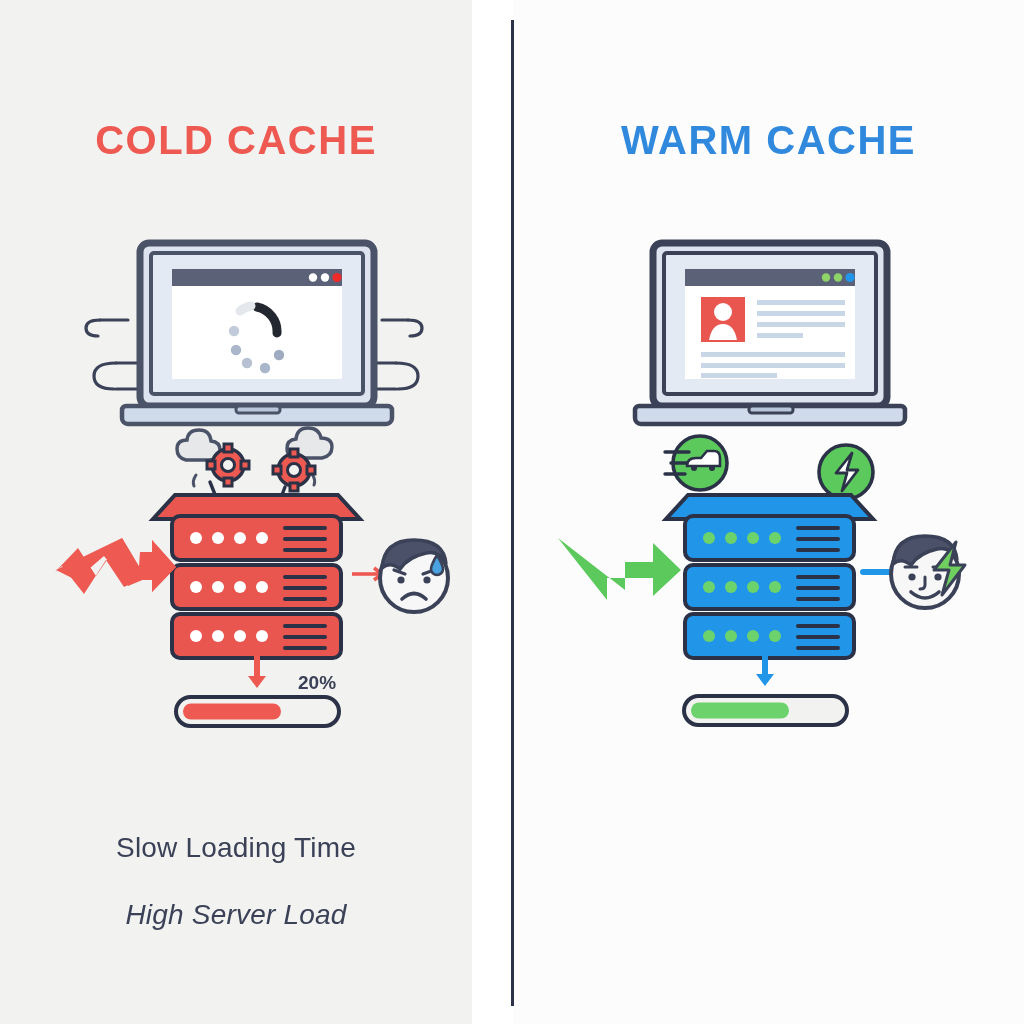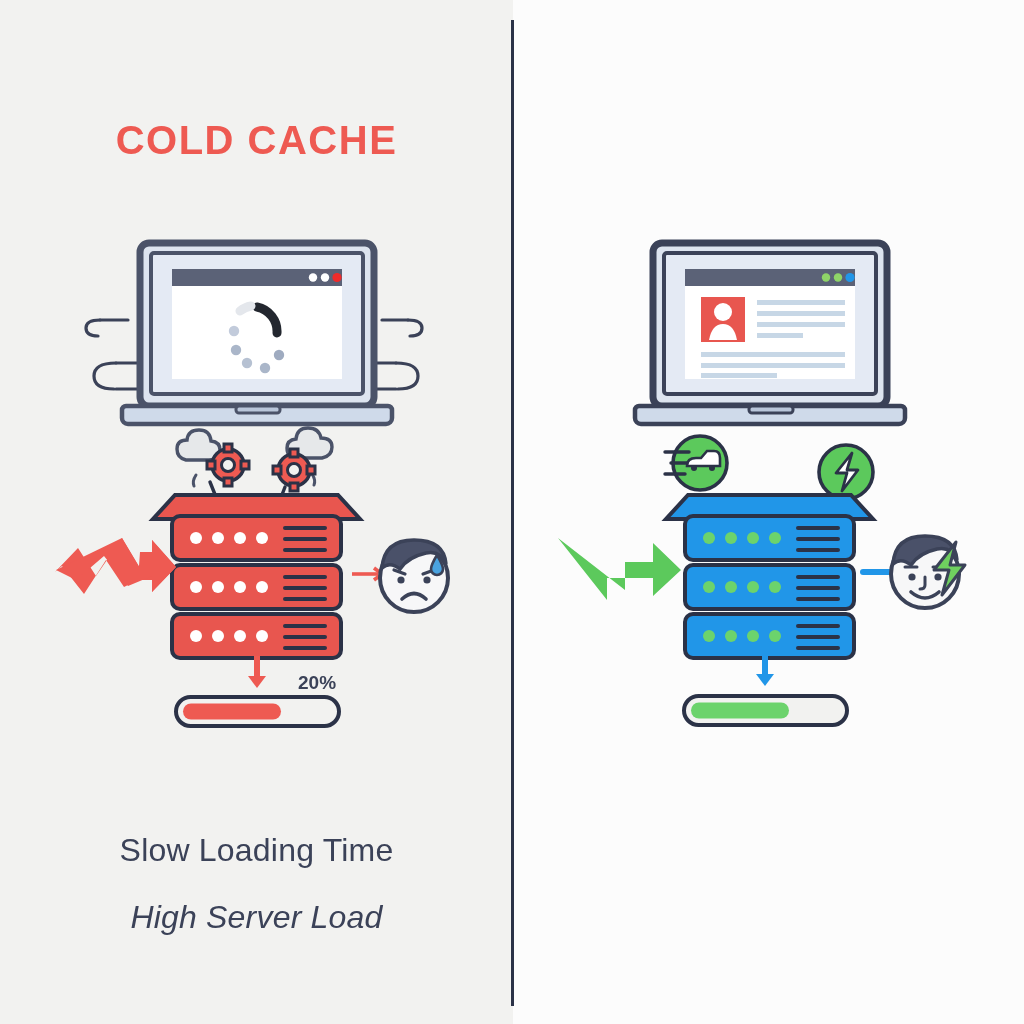--- a/index.html
+++ b/index.html
@@ -16,21 +16,21 @@
     height: 1024px;
     background: #ffffff;
   }
   .panel {
     position: absolute;
     top: 0;
     height: 1024px;
   }
   #panel-cold {
     left: 0;
-    width: 513px;
+    width: 472px;
     background: #f2f2f0;
   }
   #panel-warm {
     left: 513px;
     width: 511px;
     background: #fcfcfc;
   }
   #divider {
     position: absolute;
     left: 511px;
@@ -49,21 +49,21 @@
     letter-spacing: 1.5px;
   }
   #title-cold { color: #ee5a52; }
   #title-warm { color: #3089dd; }
 
   .caption {
     position: absolute;
     width: 100%;
     text-align: center;
     color: #3b4258;
-    font-size: 32px;
+    font-size: 28px;
     letter-spacing: 0.2px;
   }
   .caption.line1 { top: 832px; }
   .caption.line2 { top: 899px; font-style: italic; }
 
   .art {
     position: absolute;
     left: 0;
     top: 0;
   }
@@ -224,20 +224,21 @@
     </svg>
 
     <div class="pct-label" id="pct-cold">20%</div>
 
     <div class="caption line1">Slow Loading Time</div>
     <div class="caption line2">High Server Load</div>
   </div>
 
   <div class="panel" id="panel-warm">
 
+    <div class="panel-title" id="title-warm">WARM CACHE</div>
 
     <svg class="art" width="511" height="1024">
 
       <g>
         <rect x="140" y="243" width="234" height="163" rx="9" fill="#dde4ef" stroke="#3b4258" stroke-width="7"></rect>
         <rect x="151" y="253" width="212" height="141" rx="3" fill="#e4eaf4" stroke="#3b4258" stroke-width="4"></rect>
         <rect x="172" y="269" width="170" height="110" fill="#ffffff"></rect>
         <rect x="172" y="269" width="170" height="17" fill="#5b6277"></rect>
         <circle cx="313" cy="277.5" r="4.2" fill="#8fd468"></circle>
         <circle cx="325" cy="277.5" r="4.2" fill="#8fd468"></circle>

